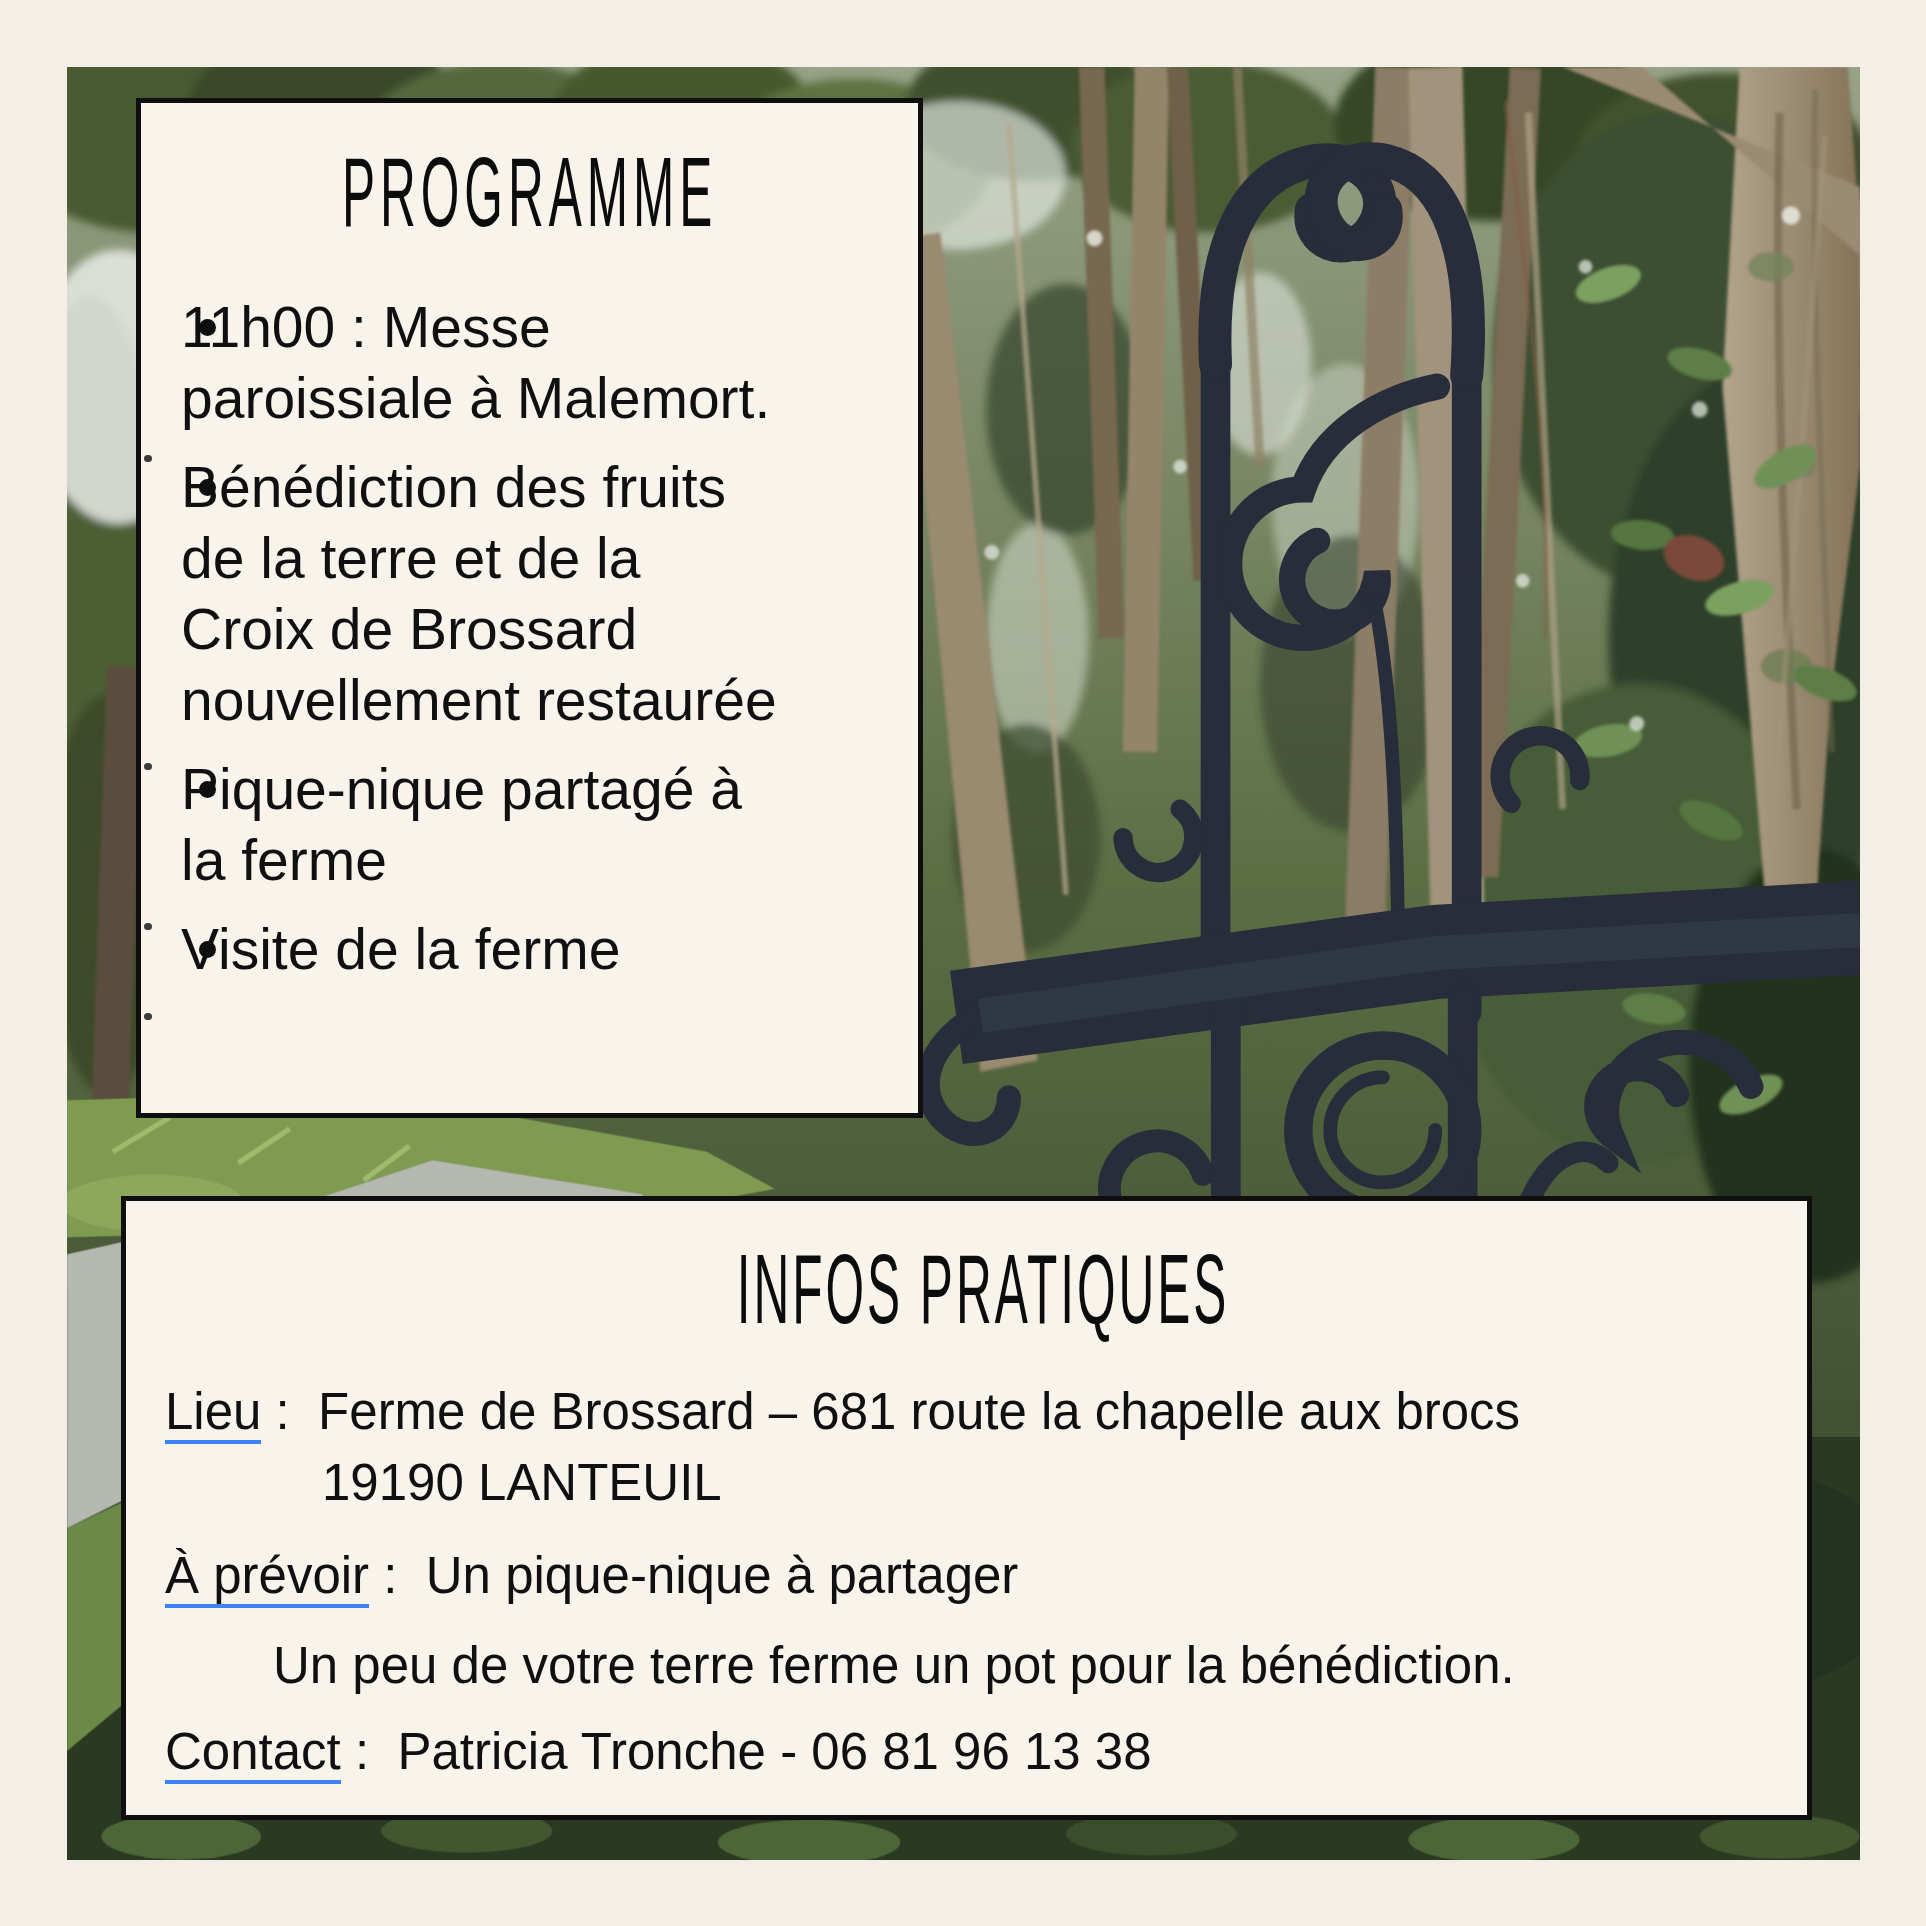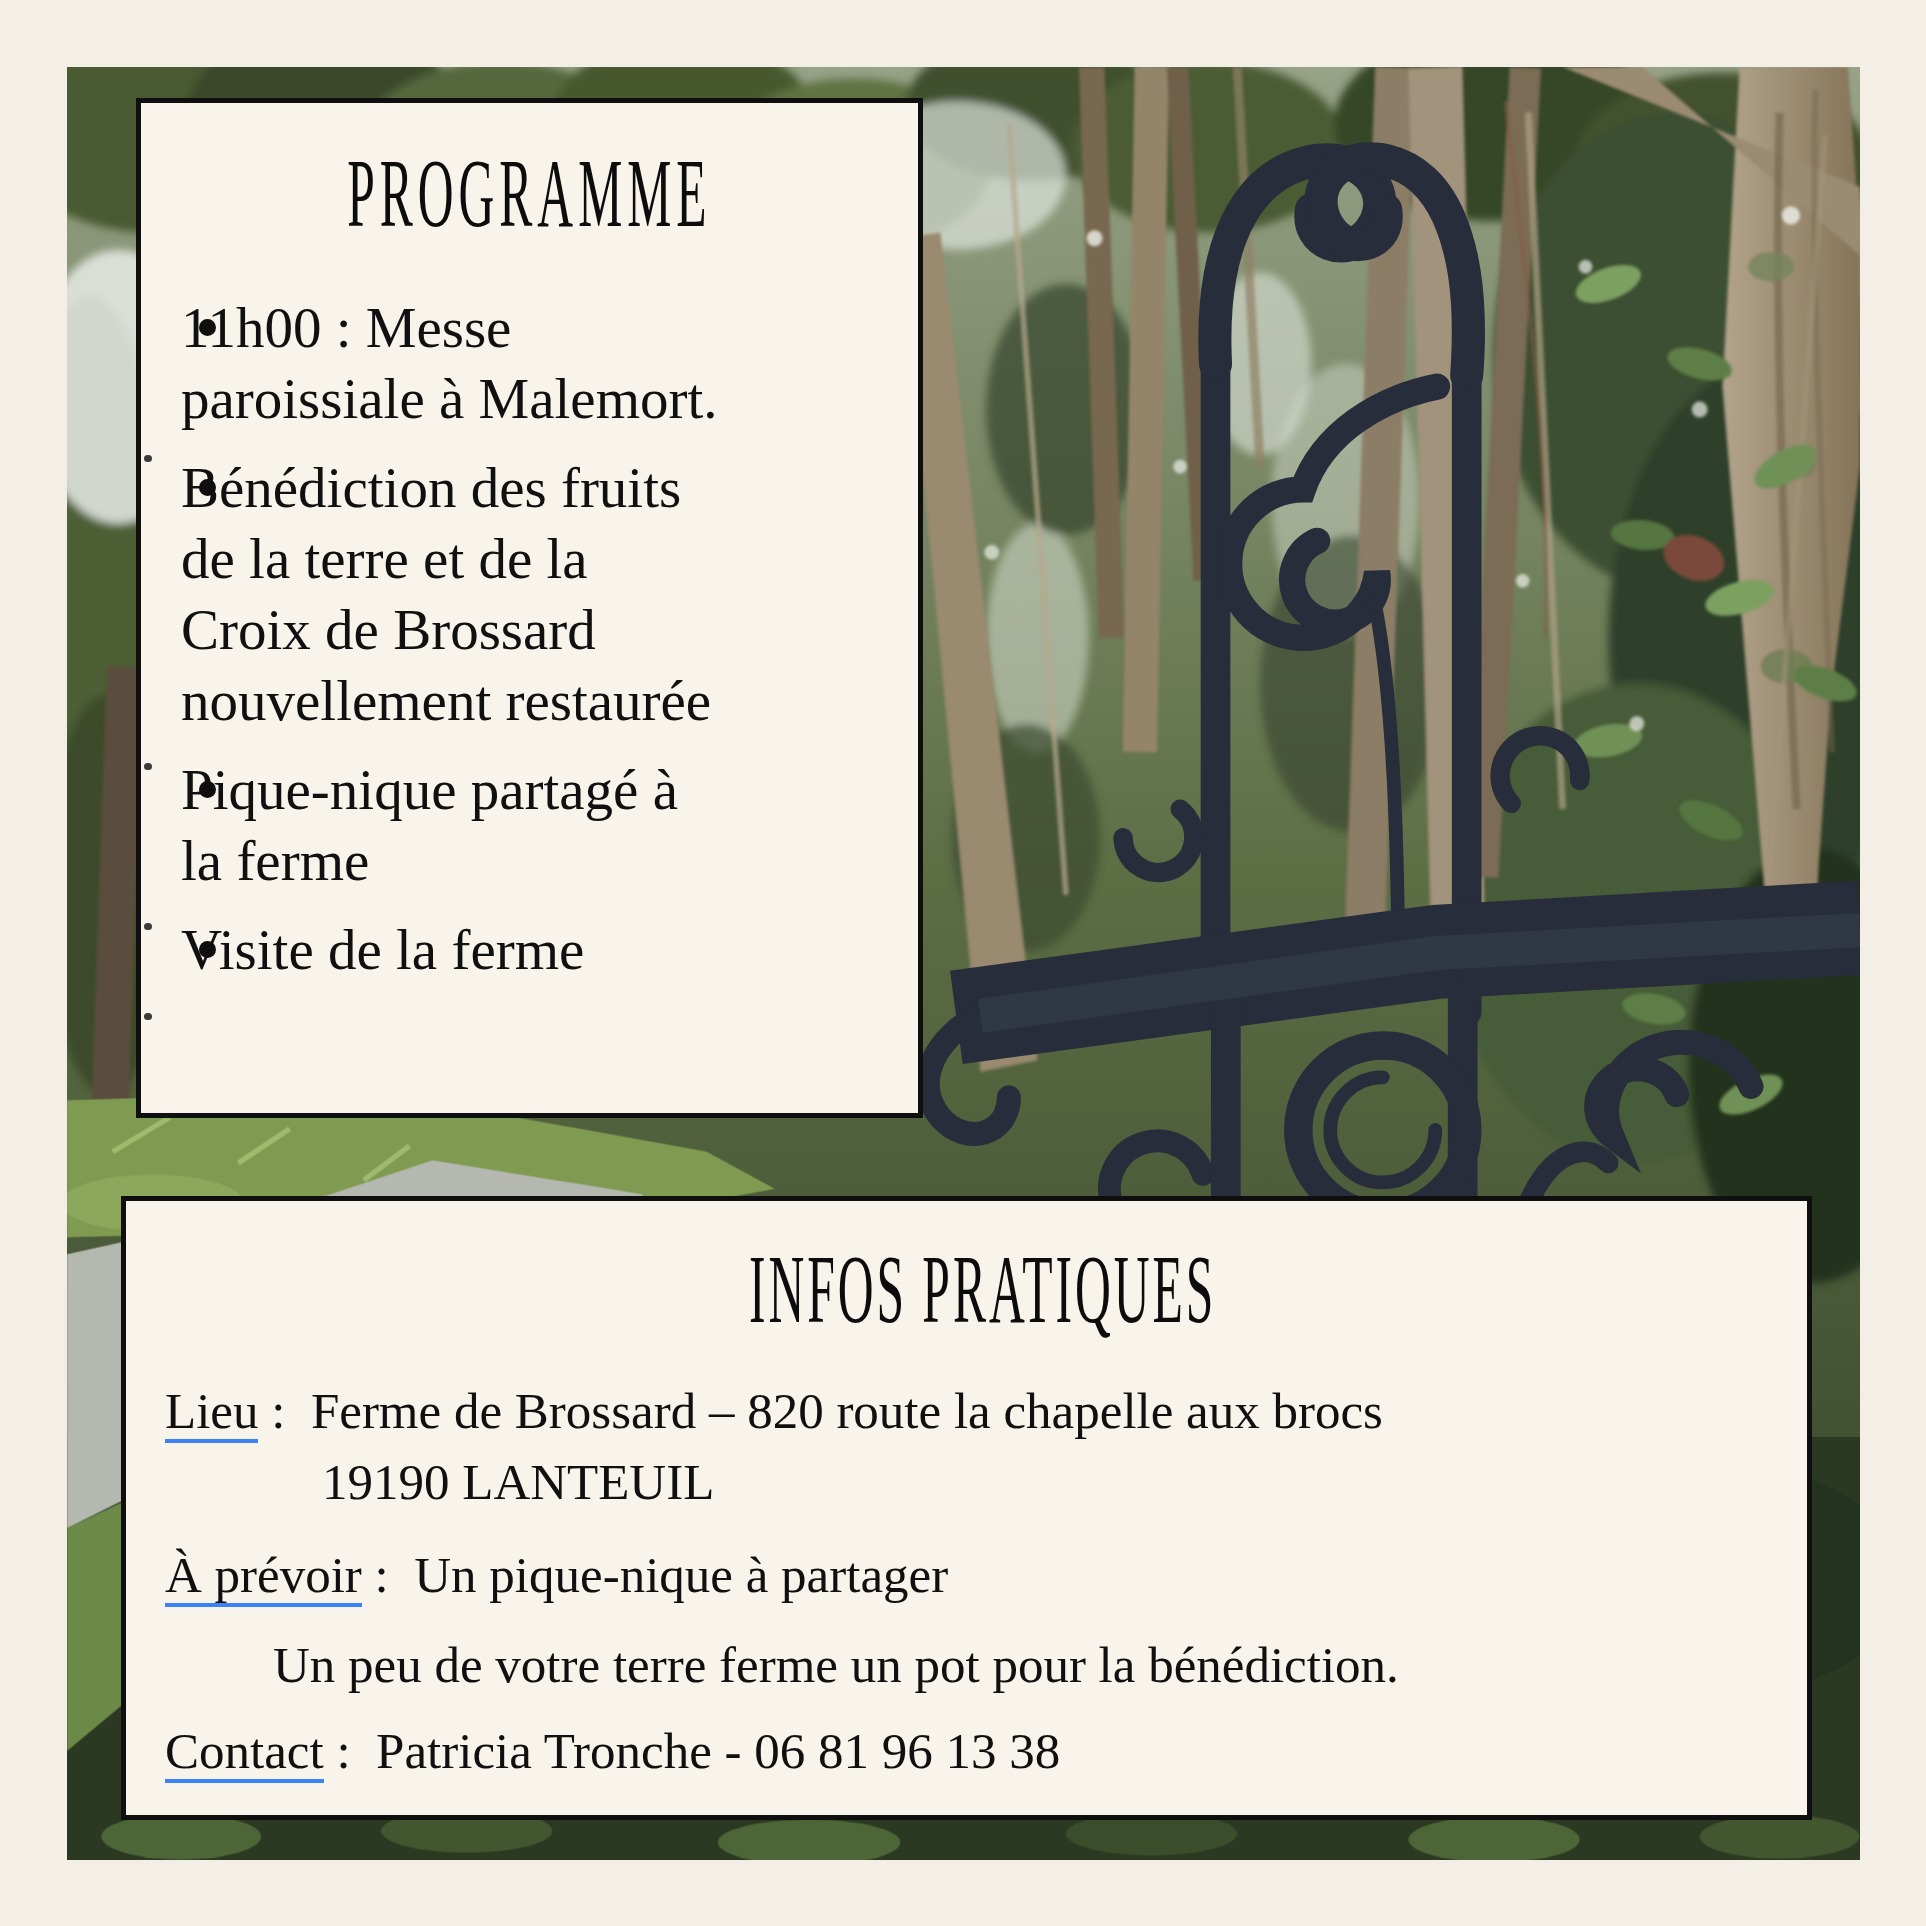--- a/index.html
+++ b/index.html
@@ -1,17 +1,17 @@
 <!DOCTYPE html>
 <html style="font-size:9px"><head>
 <meta charset="utf-8">
 <style>
   html,body{margin:0;padding:0;background:#f3efe6;}
   #canvas{position:relative;width:1926px;height:1926px;background:#f3efe6;overflow:hidden;
-          font-family:Liberation Serif, serif;color:#101010;}
+          font-family:Liberation Sans, sans-serif;color:#101010;}
 
   
   .photo{position:absolute;left:67px;top:67px;width:1793px;height:1793px;overflow:hidden;background:#5f6e4a;}
   .photo svg{display:block;width:100%;height:100%;}
 
   
   .panel{position:absolute;background:#f8f4ec;border:5.7px solid #0f0f0f;box-sizing:border-box;}
   #program-box{left:136px;top:98px;width:787px;height:1020px;}
   #infos-box{left:121px;top:1196px;width:1691px;height:624px;padding-left:33px;}
 
@@ -226,21 +226,21 @@
     <span class="stray"></span>
     <span class="stray"></span>
     <span class="stray"></span>
   </div>
 
   <div id="infos-box" class="panel">
     <div class="title-row">
       <span id="infos-title" class="display-title">INFOS PRATIQUES</span>
     </div>
     <div id="infos-lines">
-        <div class="info-line"><span class="info-label">Lieu</span><span> :  </span><span>Ferme de Brossard – 820 route la chapelle aux brocs</span></div>
+        <div class="info-line"><span class="info-label">Lieu</span><span> :  </span><span>Ferme de Brossard – 681 route la chapelle aux brocs</span></div>
         <div class="info-line"><span>19190 LANTEUIL</span></div>
         <div class="info-line"><span class="info-label">À prévoir</span><span> :  </span><span>Un pique-nique à partager</span></div>
         <div class="info-line"><span>Un peu de votre terre ferme un pot pour la bénédiction.</span></div>
         <div class="info-line"><span class="info-label">Contact</span><span> :  </span><span>Patricia Tronche - 06 81 96 13 38</span></div>
       </div>
   </div>
 
 </div>
 
 

